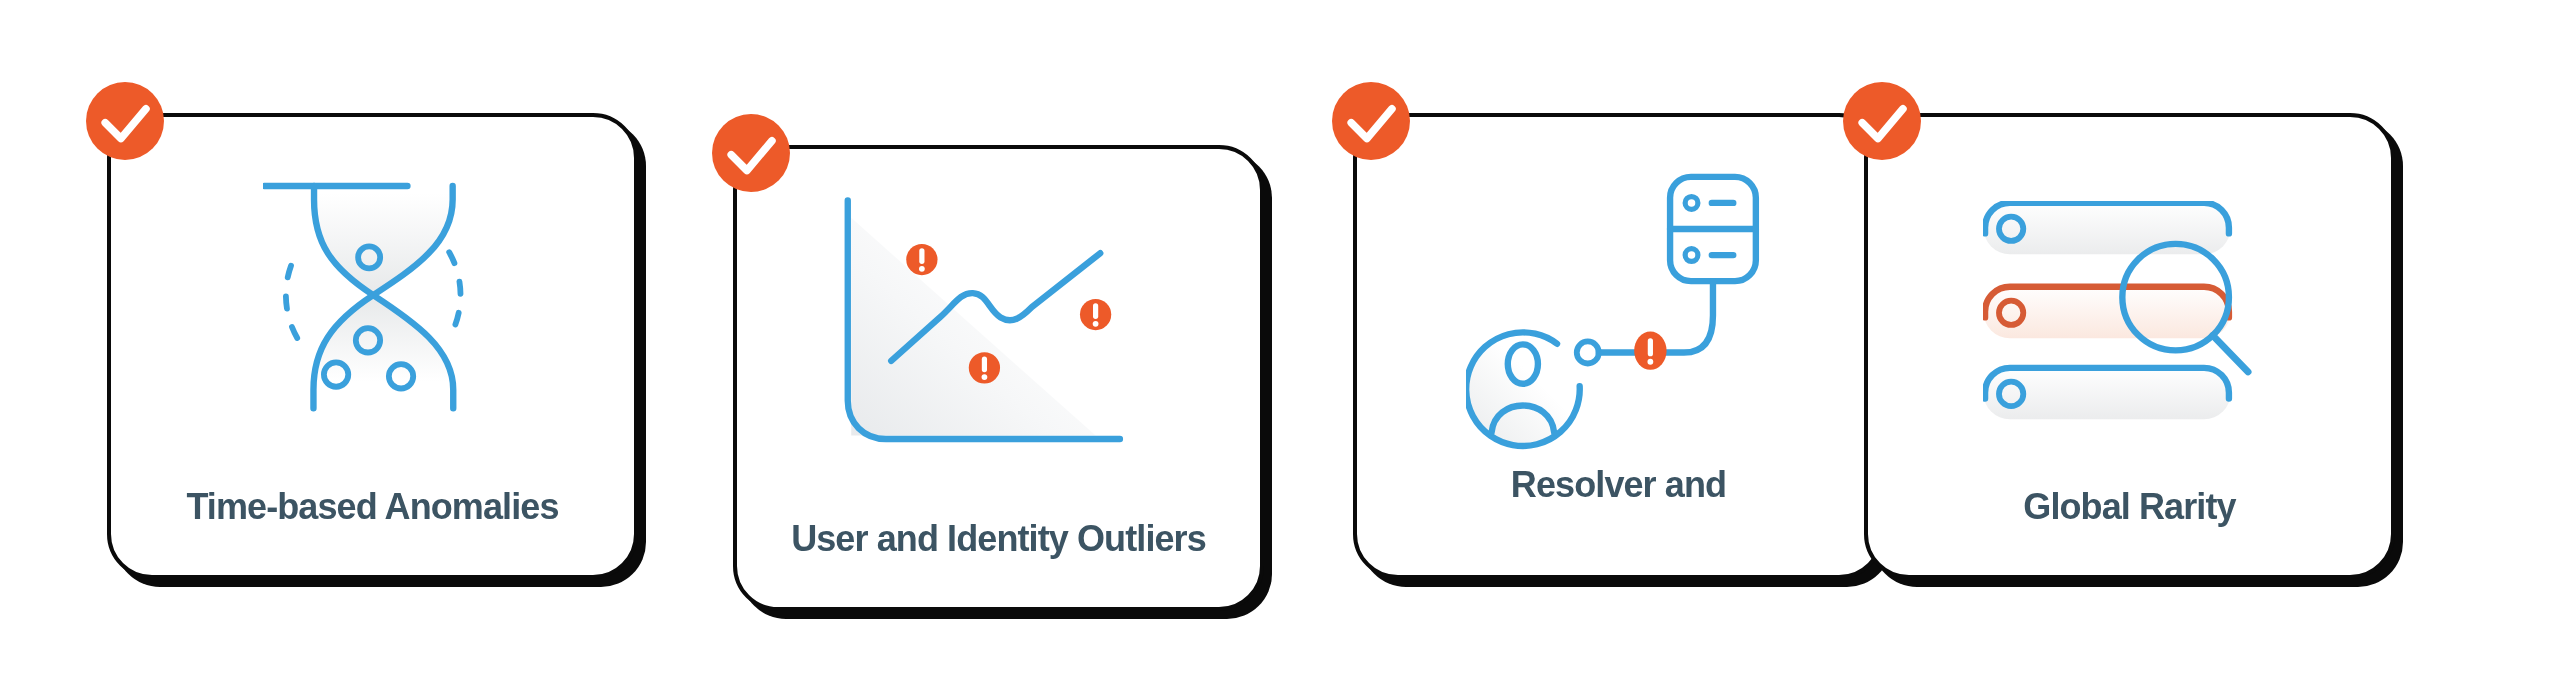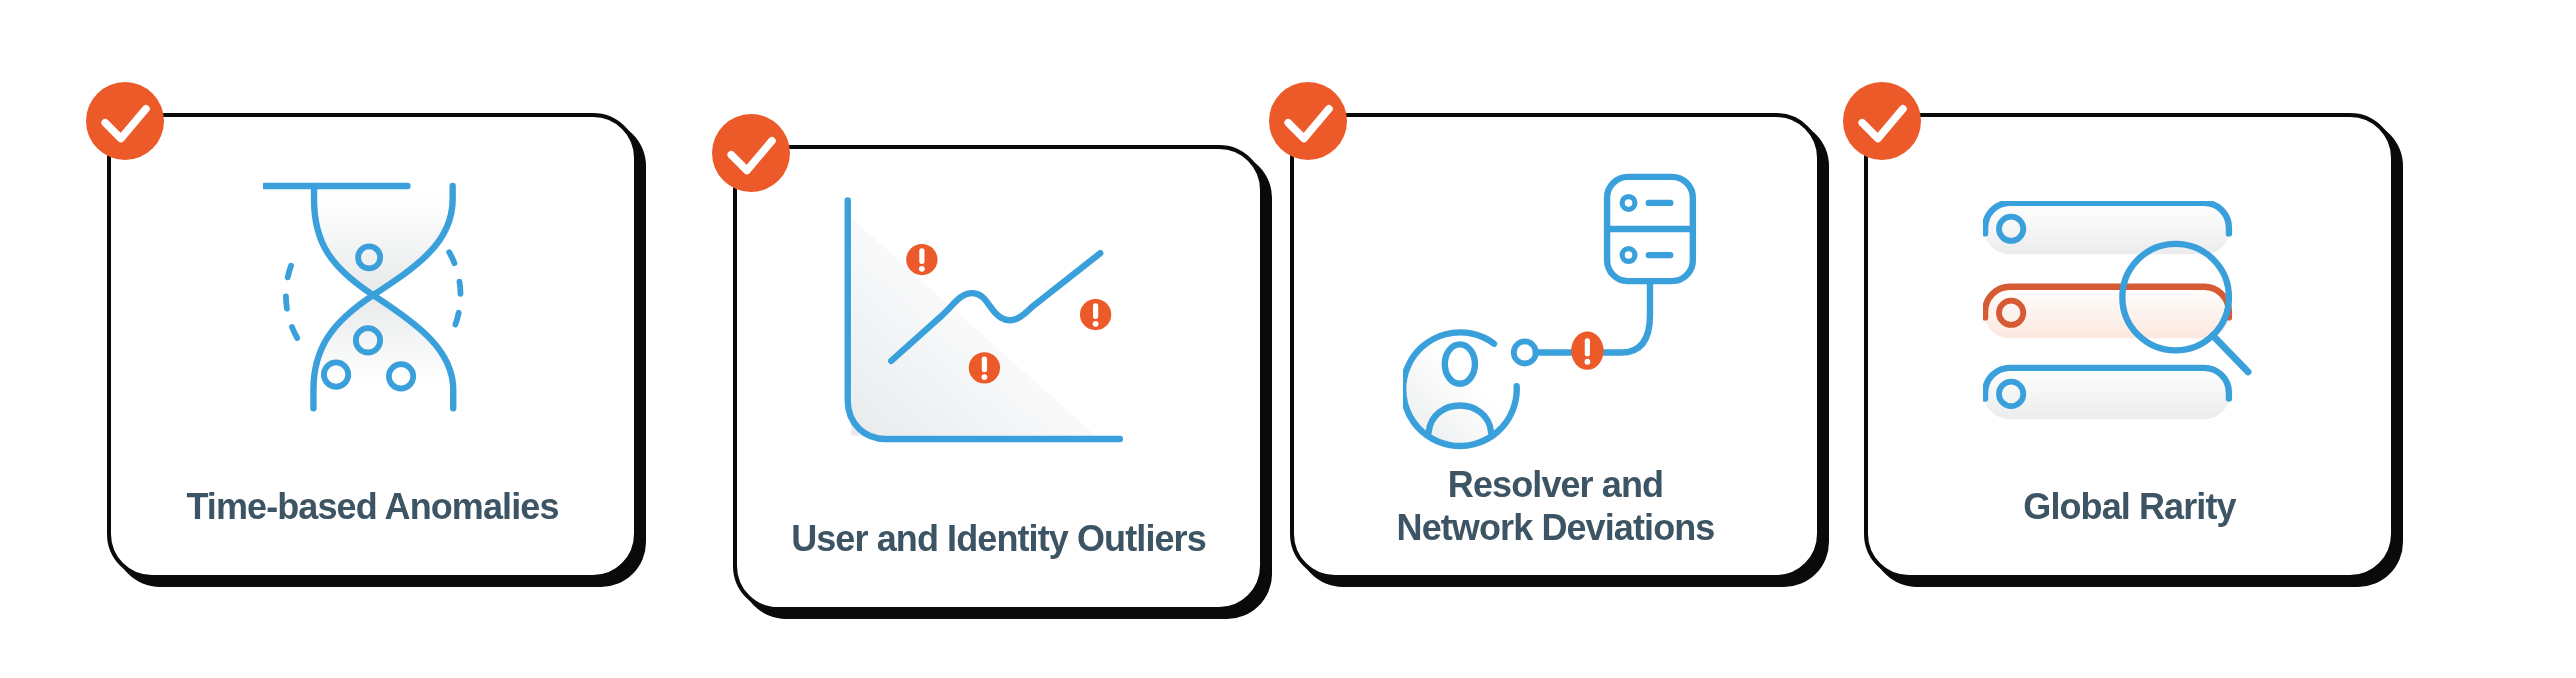--- a/index.html
+++ b/index.html
@@ -14,21 +14,21 @@
     position:absolute;top:113px;
     width:531px;height:466px;
     box-sizing:border-box;
     background:#ffffff;
     border:4.6px solid var(--ink);
     border-radius:45px;
     box-shadow:8px 8px 0 var(--ink);
   }
   .card.c1{left:107px;}
   .card.c2{left:733px;margin-top:32px;}
-  .card.c3{left:1290px;padding-left:21px;}
+  .card.c3{left:1353px;padding-left:21px;}
   .card.c4{left:1864px;}
   .badge{
     position:absolute;left:-25.5px;top:-35px;
     width:78px;height:78px;
   }
   .icon{position:absolute;}
   .icon.i1{left:152px;top:65px;}
   .icon.i2{left:106px;top:48px;}
   .icon.i3{left:109px;top:50px;}
   .icon.i4{left:115px;top:84px;}
@@ -163,21 +163,20 @@
       </g>
       <circle class="sb w10" cx="210" cy="320" r="19" fill="#ffffff"></circle>
       <g>
         <ellipse class="ofill" cx="318" cy="317" rx="28" ry="33"></ellipse>
         <path class="wstroke w9" d="M 318,300 L 318,322"></path>
         <circle fill="#ffffff" cx="318" cy="336" r="5"></circle>
       </g>
     </svg>
     <div class="label two">
       <span class="line">Resolver and</span>
-      <span class="line">Network Deviations</span>
     </div>
   </div>
 
   <div class="card c4">
     <svg class="badge" viewBox="0 0 134 134">
       <circle cx="67" cy="67" r="67" class="ofill"></circle>
       <polyline points="33,70 60,97 103,46" class="wstroke" stroke-width="13" stroke-linejoin="round"></polyline>
     </svg>
     <svg class="icon i4" width="270" height="223" viewBox="0 0 465 385">
       <defs>

